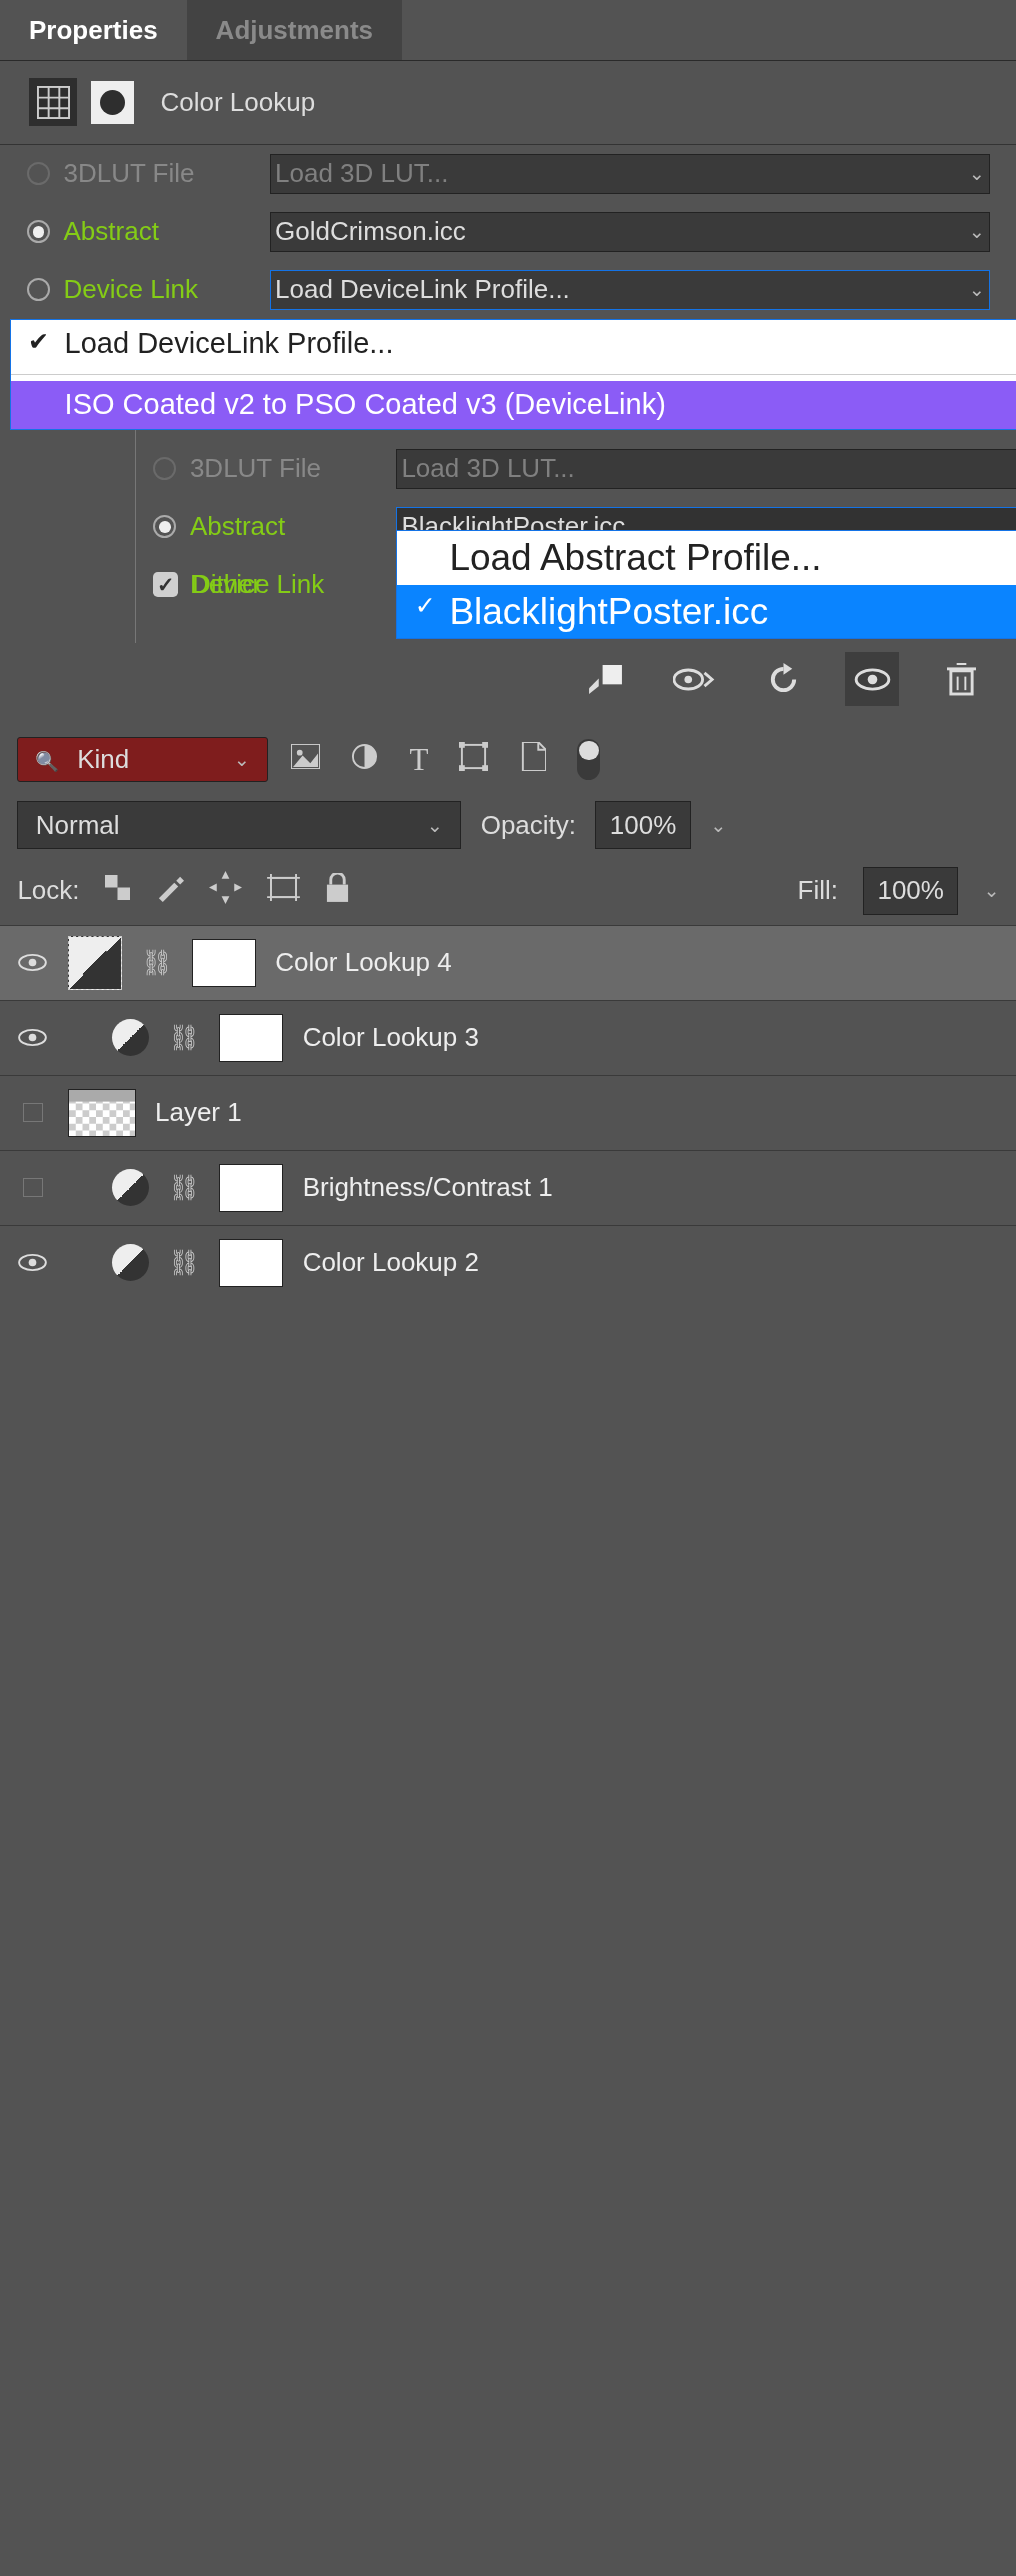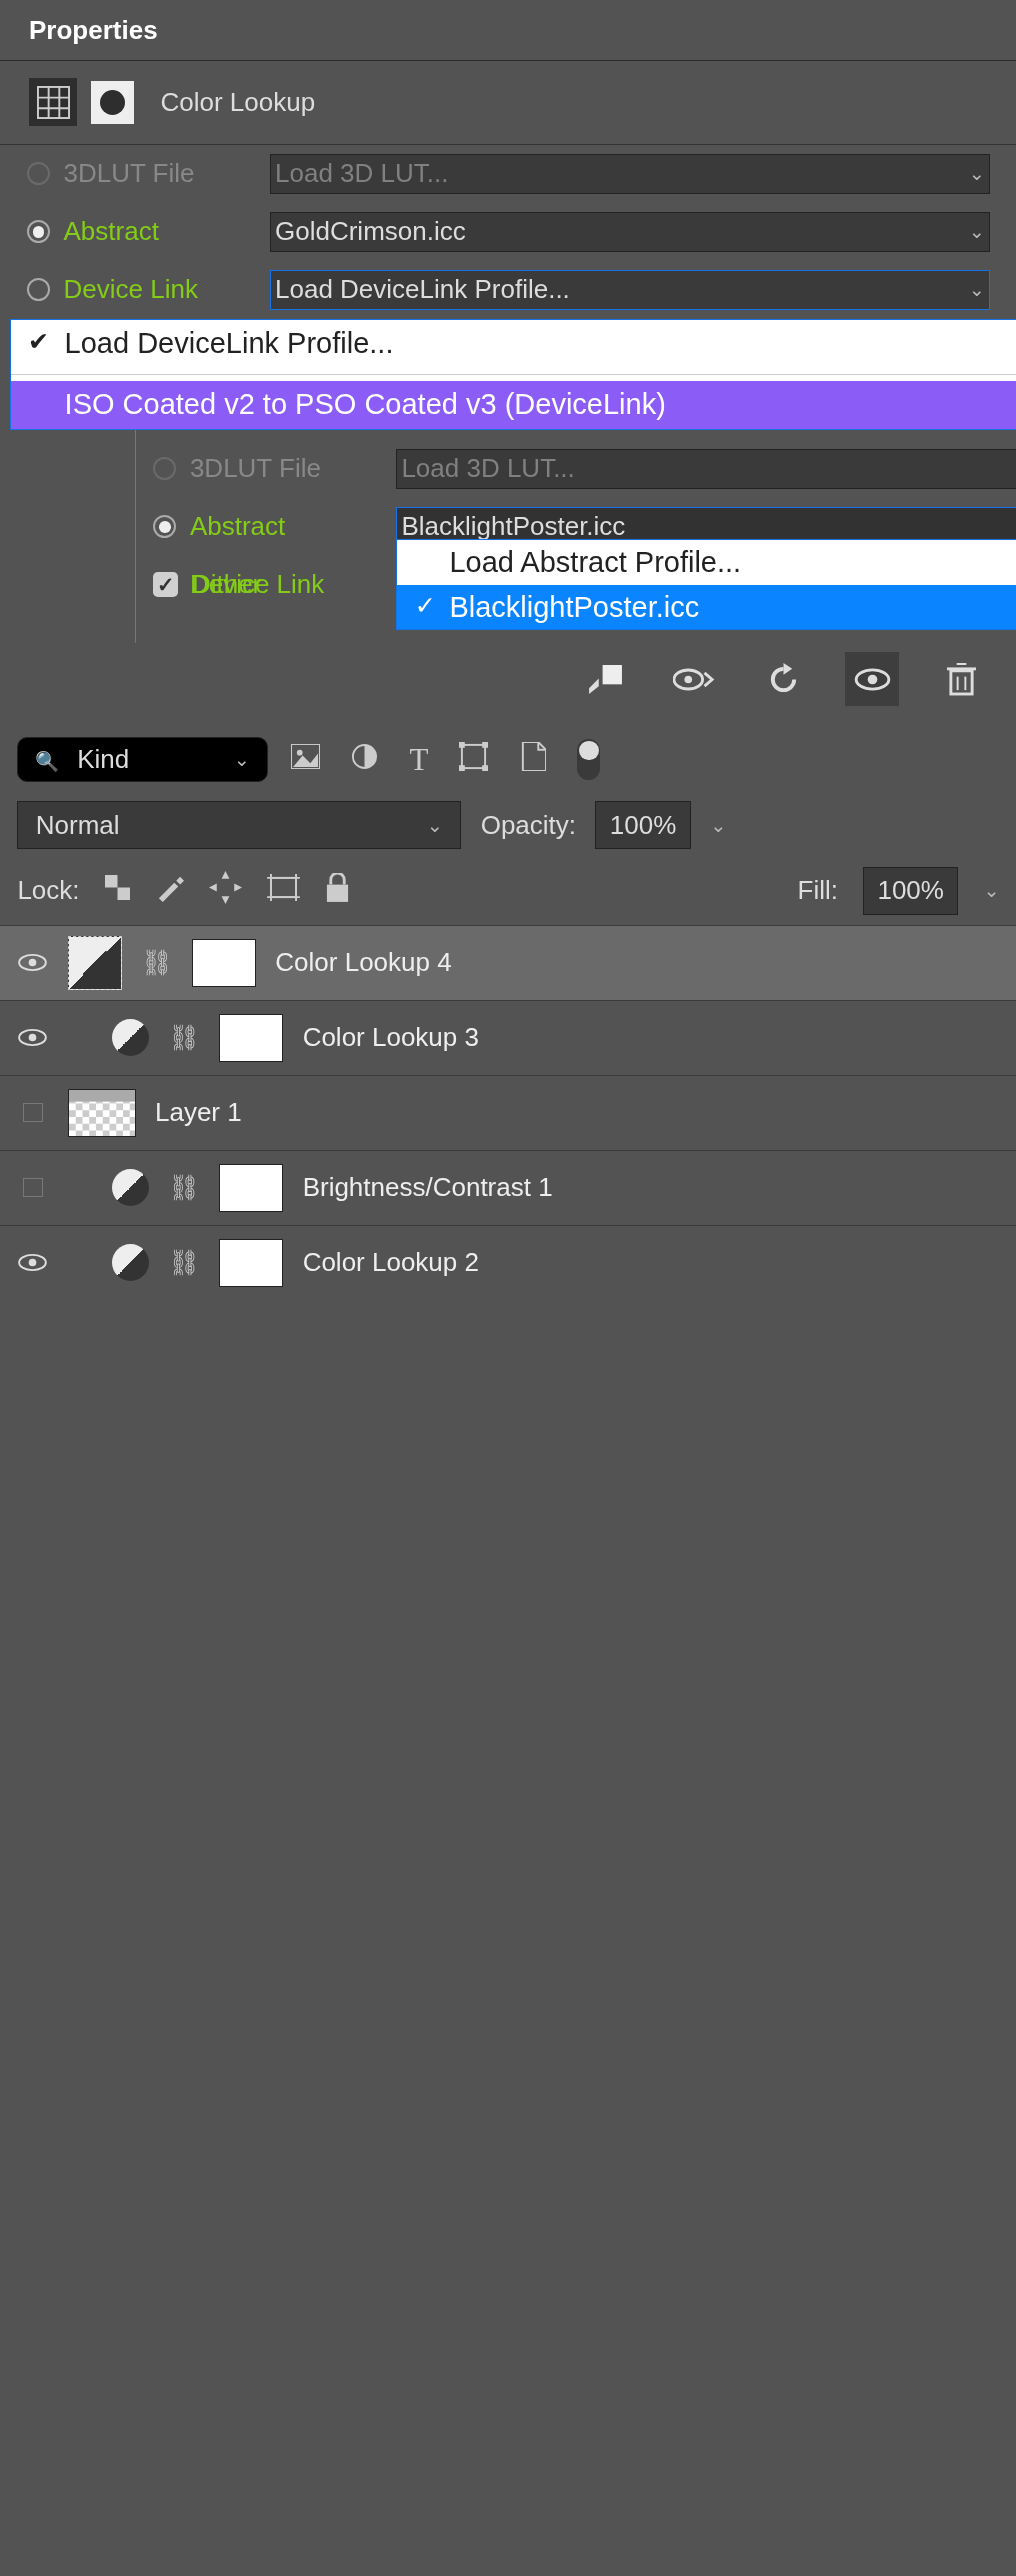--- a/index.html
+++ b/index.html
@@ -34,33 +34,33 @@
 .menu{position:relative;margin:0 0 0 9.6px;background:#fff;color:#222;border:1.9px solid #1473e6}
 .menu .item{padding:7.7px 29px 7.7px 54px;position:relative;font-size:29px}
 .menu .item.checked::before{content:"✔";position:absolute;left:17.4px;color:#222;font-size:25px}
 .menu .item.sel{background:#8b5cf6;color:#fff}
 .menu hr{border:none;border-top:1px solid #ccc;margin:5.8px 0}
 
 .inner{margin-left:135px;border-left:1.9px solid #777;padding-left:17.4px;padding-top:9.6px;padding-bottom:29px}
 .inner .label{width:193px}
 .dropdown.dark{background:#323232}
 .smallmenu{background:#fff;color:#222;border:1.9px solid #1473e6}
-.smallmenu .i{padding:5.8px 21px 5.8px 52px;position:relative;font-size:29px}
+.smallmenu .i{padding:5.8px 21px 5.8px 52px;position:relative;font-size:37px}
 .smallmenu .i.sel{background:#0a84ff;color:#fff}
 .smallmenu .i.sel::before{content:"✓";position:absolute;left:17.4px;color:#fff;font-size:25px}
 
 .bottombar{display:flex;justify-content:flex-end;align-items:center;gap:35px;padding:9.6px 29px 19.3px}
 .bottombar .btn{width:54px;height:54px;display:flex;align-items:center;justify-content:center;color:#ddd}
 .bottombar .btn.active{background:#3e3e3e}
 
 
 .layers-tabs{display:flex;background:#434343;border-top:1px solid #222;border-bottom:1px solid #222}
 .layers-tabs .tab{padding:13.5px 29px}
 .controls-row{display:flex;align-items:center;gap:23px;padding:11.6px 17.4px}
-.kind{display:flex;align-items:center;gap:11.6px;background:#000000;border:1px solid #222;border-radius:10px;padding:5.8px 17.4px;width:251px}
+.kind{display:flex;align-items:center;gap:11.6px;background:#7f1d1d;border:1px solid #222;border-radius:3px;padding:5.8px 17.4px;width:251px}
 .kind .search::before{content:"🔍";color:#ccc;font-size:19.3px;margin-right:5.8px}
 .kind .chev{margin-left:auto}
 .filtericons{display:flex;gap:31px;align-items:center;color:#ccc}
 .pill{width:23px;height:41px;border-radius:11.6px;background:#3a3a3a;position:relative}
 .pill::before{content:"";position:absolute;top:1.9px;left:1.9px;width:19.3px;height:19.3px;border-radius:50%;background:#ddd}
 .blend-row{display:flex;align-items:center;gap:19.3px;padding:7.7px 17.4px}
 .blend{background:#3a3a3a;border:1px solid #222;padding:7.7px 17.4px;display:flex;align-items:center;width:444px;justify-content:space-between}
 .opacity-label{white-space:nowrap}
 .pct{background:#3a3a3a;border:1px solid #222;padding:7.7px 13.5px;display:flex;align-items:center;gap:9.6px}
 .lock-row{display:flex;align-items:center;gap:25px;padding:9.6px 17.4px}
@@ -85,20 +85,21 @@
   repeating-conic-gradient(#ccc 0 25%,#fff 0 50%) 0 0/13.5px 13.5px}
 .lockicon{margin-left:auto;color:#ccc}
 hr.panel-div{border:none;border-top:1px solid #333;margin:0}
 </style>
 </head>
 <body>
 
 <div class="panel">
   <div class="tabbar">
     <div class="tab active">Properties</div>
+    <div class="tab inactive">Adjustments</div>
   </div>
 
   <div class="titlebar">
     <div class="icon-grid">
       <svg width="33" height="33" viewBox="0 0 34 34">
           <g stroke="#ccc" stroke-width="2" fill="none">
             <rect x="1" y="1" width="32" height="32"></rect>
             <line x1="12" y1="1" x2="12" y2="33"></line>
             <line x1="23" y1="1" x2="23" y2="33"></line>
             <line x1="1" y1="12" x2="33" y2="12"></line>

